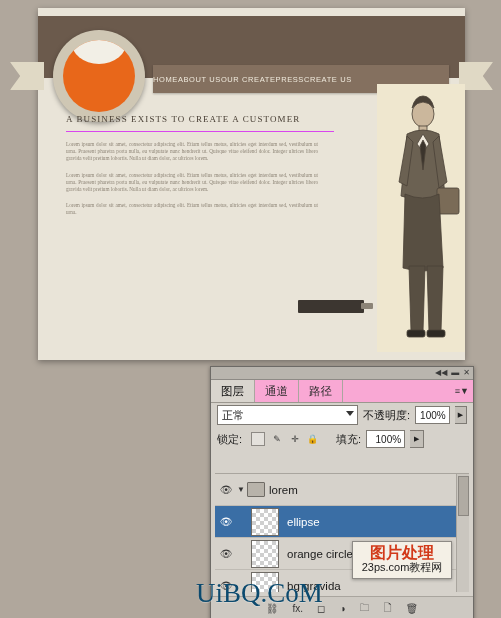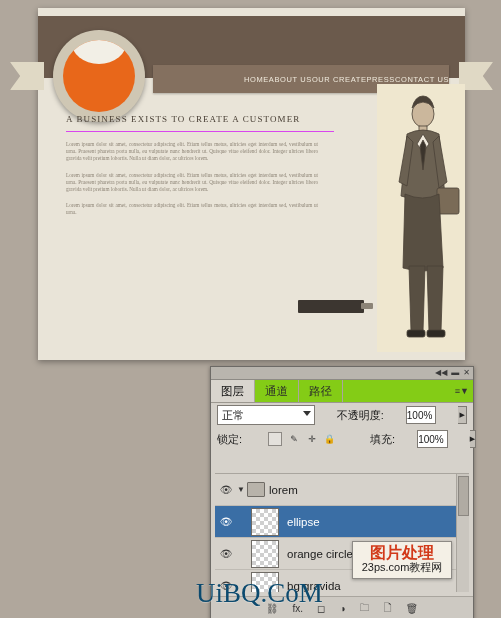--- a/index.html
+++ b/index.html
@@ -42,21 +42,21 @@
     background:#e8671a;
     overflow:hidden;
   }
   .logo-inner .hl{
     position:absolute;left:8px;top:-22px;width:56px;height:46px;border-radius:50%;
     background:#f2efe6;
   }
   .nav{
     position:absolute;left:115px;top:57px;width:296px;height:28px;
     background:#84705f;
-    display:flex;align-items:center;justify-content:flex-end;
+    display:flex;align-items:center;justify-content:flex-start;
     box-shadow:0 1px 2px rgba(0,0,0,.25);
   }
   .nav span{
     color:#efe9dc;font-size:7.5px;letter-spacing:.6px;white-space:nowrap;
   }
   .content{
     position:absolute;left:28px;top:106px;width:340px;height:215px;
     background:transparent;
   }
   .headline{
@@ -90,33 +90,33 @@
     background:#d6d2cb;border:1px solid #6d6a66;
     box-shadow:0 1px 4px rgba(0,0,0,.4);
     font-size:11px;color:#1a1a1a;
   }
   .ps-titlebar{
     height:12px;background:#b9b5ae;border-bottom:1px solid #8d8a85;
     display:flex;align-items:center;justify-content:flex-end;padding-right:3px;gap:4px;
   }
   .ps-titlebar .tb-icn{font-size:8px;color:#3a3a3a;line-height:1;cursor:default;}
   .ps-tabs{
-    height:22px;background:#84cc16;border-bottom:1px solid #9b978f;
+    height:22px;background:#f9a8d4;border-bottom:1px solid #9b978f;
     display:flex;align-items:stretch;position:relative;
   }
   .ps-tab{
     padding:0 10px;display:flex;align-items:center;font-size:11.5px;color:#2b2b2b;
     border-right:1px solid #aaa69f;
   }
   .ps-tab.active{background:#d9d5ce;color:#111;}
   .ps-tabs .menu-btn{
     position:absolute;right:4px;top:6px;font-size:9px;color:#333;
   }
   .ps-row{
-    display:flex;align-items:center;height:24px;padding:0 6px;gap:22px;
+    display:flex;align-items:center;height:24px;padding:0 6px;gap:5px;
   }
   .ps-select{
     width:150px;height:18px;background:#fff;border:1px solid #7e7a74;
     font-size:11px;display:flex;align-items:center;padding:0 4px;position:relative;
   }
   .ps-select .caret{position:absolute;right:3px;top:5px;width:0;height:0;
     border-left:4px solid transparent;border-right:4px solid transparent;border-top:5px solid #333;}
   .lbl{font-size:11px;color:#1a1a1a;white-space:nowrap;}
   .numbox{
     width:34px;height:16px;background:#fff;border:1px solid #7e7a74;
@@ -189,21 +189,21 @@
     <div class="logo-inner">
       <div class="hl"></div>
     </div>
   </div>
 
   <div class="nav">
     <span>HOME</span>
     <span>ABOUT US</span>
     <span>OUR CREATE</span>
     <span>PRESS</span>
-    <span>CONTACT US</span>
+    <span>CREATE US</span>
   </div>
 
   <div class="content">
     <div class="headline">A BUSINESS EXISTS TO CREATE A CUSTOMER</div>
     <div class="para">Lorem ipsum dolor sit amet, consectetur adipiscing elit. Etiam tellus metus, ultricies eget interdum sed, vestibulum ut urna. Praesent pharetra porta nulla, eu vulputate nunc hendrerit ut. Quisque vitae eleifend dolor. Integer ultrices libero gravida velit pretium lobortis. Nulla ut diam dolor, ac ultrices lorem.</div>
     <div class="para">Lorem ipsum dolor sit amet, consectetur adipiscing elit. Etiam tellus metus, ultricies eget interdum sed, vestibulum ut urna. Praesent pharetra porta nulla, eu vulputate nunc hendrerit ut. Quisque vitae eleifend dolor. Integer ultrices libero gravida velit pretium lobortis. Nulla ut diam dolor, ac ultrices lorem.</div>
     <div class="para">Lorem ipsum dolor sit amet, consectetur adipiscing elit. Etiam tellus metus, ultricies eget interdum sed, vestibulum ut urna.</div>
     <div class="sign"></div>
   </div>
 

